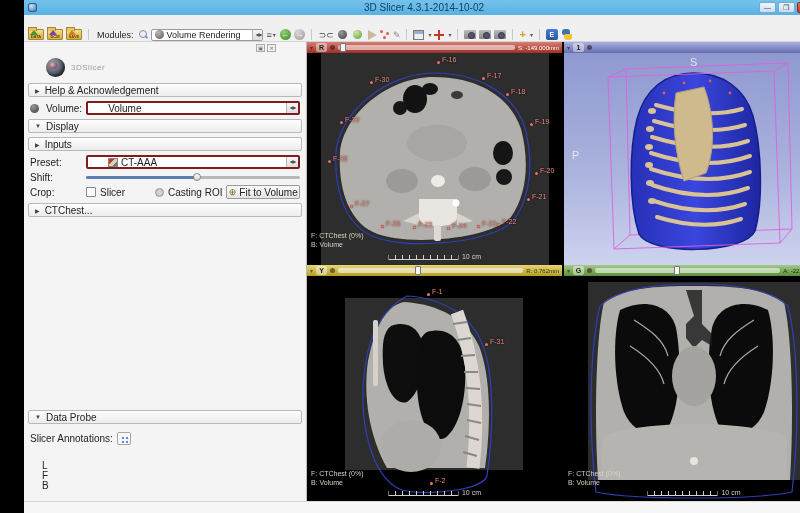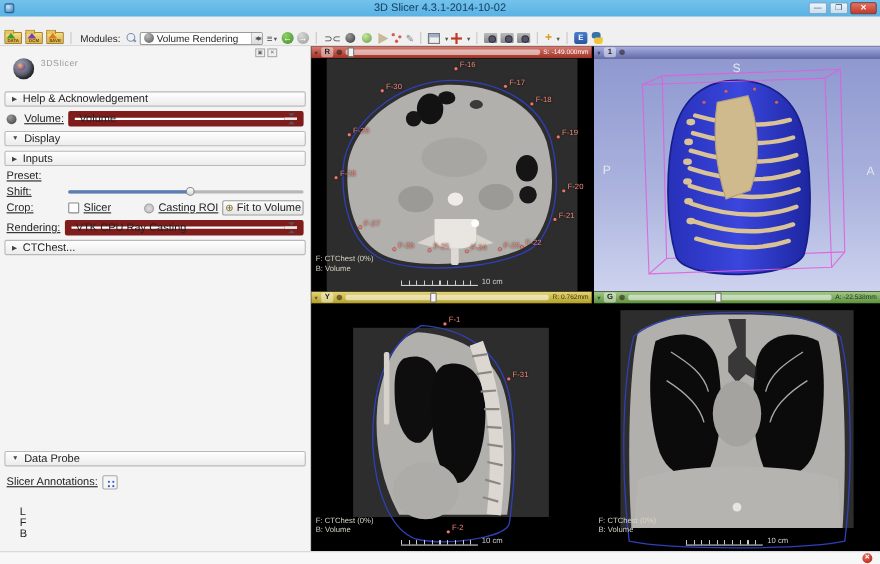--- a/index.html
+++ b/index.html
@@ -1,18 +1,18 @@
 <!DOCTYPE html>
 <html><head>
 <meta charset="utf-8">
 <style>
   * { margin:0; padding:0; box-sizing:border-box; }
   html,body { width:800px; height:513px; overflow:hidden; }
   body { font-family:"Liberation Sans", sans-serif; background:#000; position:relative; }
-  .app { position:absolute; inset:0; background:#f0f0f0; }
+  .app { position:absolute; inset:0; background:#f0f0f0;margin-left:24px; }
 
   
   .titlebar { position:absolute; left:0; top:0; width:800px; height:15px;
     background:linear-gradient(#74c2ec,#58b2e4); display:flex; align-items:center; }
   .app-icon { width:9px; height:9px; margin-left:4px; border-radius:2px;
     background:radial-gradient(circle at 35% 30%, #cfe6f5, #3a77b5); border:1px solid #2a5f93; }
   .title-text { position:absolute; left:0; right:0; text-align:center; font-size:10px; color:#123a5e; }
   .winbtns { margin-left:auto; display:flex; gap:2px; margin-right:3px; z-index:2; }
   .wbtn { width:17px; height:11px; border:1px solid #7fa8c8; border-radius:2px;
     background:linear-gradient(#eef6fc,#c9dded); font-size:7px; line-height:9px; text-align:center; color:#2d4a66; }
@@ -70,34 +70,34 @@
   .ext-ic { width:12px; height:11px; background:linear-gradient(#4a7fd0,#2a55a0); border-radius:2px; color:#fff; font-size:7px; text-align:center; line-height:11px; font-weight:bold; }
   .py-ic { position:relative; width:12px; height:11px; }
   .py-ic::before { content:""; position:absolute; left:1px; top:0; width:8px; height:6px; border-radius:3px 3px 0 2px; background:#3a73a8; }
   .py-ic::after { content:""; position:absolute; left:3px; top:5px; width:8px; height:6px; border-radius:2px 0 3px 3px; background:#f2c43c; }
 
   
   .left-panel { position:absolute; left:0; top:42px; width:283px; height:459px; background:#f4f4f4;
     border-right:1px solid #bbb; display:flex; flex-direction:column; }
   .panel-header { height:11px; display:flex; justify-content:flex-end; align-items:center; gap:2px; padding-right:30px; }
   .dockbtn { width:9px; height:8px; border:1px solid #aaa; background:#f0f0f0; font-size:5px; line-height:6px; text-align:center; color:#666; }
-  .logo-row { height:28px; display:flex; align-items:flex-start; padding-left:12px; gap:6px; }
+  .logo-row { height:28px; display:flex; align-items:center; padding-left:22px; gap:6px; }
   .logo-sphere { width:19px; height:19px; border-radius:50%; background:radial-gradient(circle at 35% 30%, #9aa0b8, #26282e);
     position:relative; box-shadow:inset -2px -2px 3px rgba(0,0,0,.5); }
   .logo-sphere::after { content:""; position:absolute; left:3px; top:4px; width:8px; height:7px; border-radius:50%;
     background:radial-gradient(circle at 40% 35%, #e8c06a, #7a4a9a 70%); }
   .logo-text { font-size:8px; color:#9a9a9a; letter-spacing:.5px; }
   .collapsible { height:14px; margin:2px 4px; border:1px solid #b9b9b9; border-radius:2px;
     background:linear-gradient(#fefefe,#ececec); display:flex; align-items:center; padding-left:6px; gap:5px; }
   .collapsible .arrow { font-size:6px; color:#444; }
   .collapsible .ctext { font-size:10px; color:#222; }
   .prow { display:flex; align-items:center; padding:2px 6px 2px 6px; gap:4px; }
-  .plabel { font-size:10px; color:#222; flex:none;text-decoration:underline; }
-  .pselect { flex:1; height:14px; background:#fff; border:6px solid #7f1d1d; border-radius:2px;
-    display:flex; align-items:center; padding-left:4px; gap:3px; position:relative; font-size:10px; color:#222;text-align:center; }
+  .plabel { font-size:10px; color:#222; flex:none; }
+  .pselect { flex:1; height:14px; background:#fff; border:2px solid #7f1d1d; border-radius:2px;
+    display:flex; align-items:center; padding-left:20px; gap:3px; position:relative; font-size:10px; color:#222;text-align:center; }
   .pselect .spin2 { position:absolute; right:0; top:0; bottom:0; width:12px; background:linear-gradient(#f6f6f6,#dedede); border-left:1px solid #b5b5b5; }
   .pselect .spin2::before { content:""; position:absolute; left:3px; top:3px; border-left:3px solid transparent; border-right:3px solid transparent; border-bottom:3px solid #555; }
   .pselect .spin2::after { content:""; position:absolute; left:3px; bottom:3px; border-left:3px solid transparent; border-right:3px solid transparent; border-top:3px solid #555; }
   .preset-ic { width:10px; height:9px; flex:none; background:linear-gradient(135deg,#c0392b 0 40%, #e0d0b0 40% 70%, #5a7ab0 70%); border:1px solid #888; }
   .hslider { flex:1; position:relative; height:12px; }
   .hslider .groove { position:absolute; left:0; right:0; top:5px; height:3px; background:#b8b8b8; border-radius:2px; }
   .hslider .fill { position:absolute; left:0; top:5px; height:3px; background:#5a7fb5; border-radius:2px; }
   .hslider .knob { position:absolute; top:2px; width:8px; height:8px; border-radius:50%;
     background:linear-gradient(#fdfdfd,#d8d8d8); border:1px solid #888; transform:translateX(-4px); }
   .checkbox { width:10px; height:10px; background:#fff; border:1px solid #8a8a8a; border-radius:1px; flex:none; }
@@ -248,20 +248,25 @@
       <span class="ctext">Display</span>
     </div>
 
     <div class="collapsible">
       <span class="arrow">▶</span>
       <span class="ctext">Inputs</span>
     </div>
 
     <div class="prow">
       <span class="plabel" style="width:52px">Preset:</span>
+      <div class="pselect">
+        <i class="preset-ic"></i>
+        <span>CT-AAA</span>
+          <i class="spin2"></i>
+      </div>
     </div>
 
     <div class="prow" style="padding-top:0;padding-bottom:0">
       <span class="plabel" style="width:52px">Shift:</span>
       <div class="hslider">
         <div class="groove"></div>
         <div class="fill" style="width: 52%;"></div>
         <div class="knob" style="left: 52%;"></div>
       </div>
     </div>
@@ -271,27 +276,20 @@
       <div class="checkbox"></div>
       <span class="plabel">Slicer</span>
       <div class="roi-eye" style="margin-left:26px"></div>
       <span class="plabel">Casting ROI</span>
       <div class="fit-btn">
         <span class="fit-ic">⊕</span>
         <span>Fit to Volume</span>
       </div>
     </div>
 
-    <div class="prow">
-      <span class="plabel">Rendering:</span>
-      <div class="pselect">
-        <span>VTK CPU Ray Casting</span>
-          <i class="spin2"></i>
-      </div>
-    </div>
 
     <div class="collapsible">
       <span class="arrow">▶</span>
       <span class="ctext">CTChest...</span>
     </div>
 
     <div class="spacer"></div>
 
     <div class="collapsible">
       <span class="arrow">▼</span>

